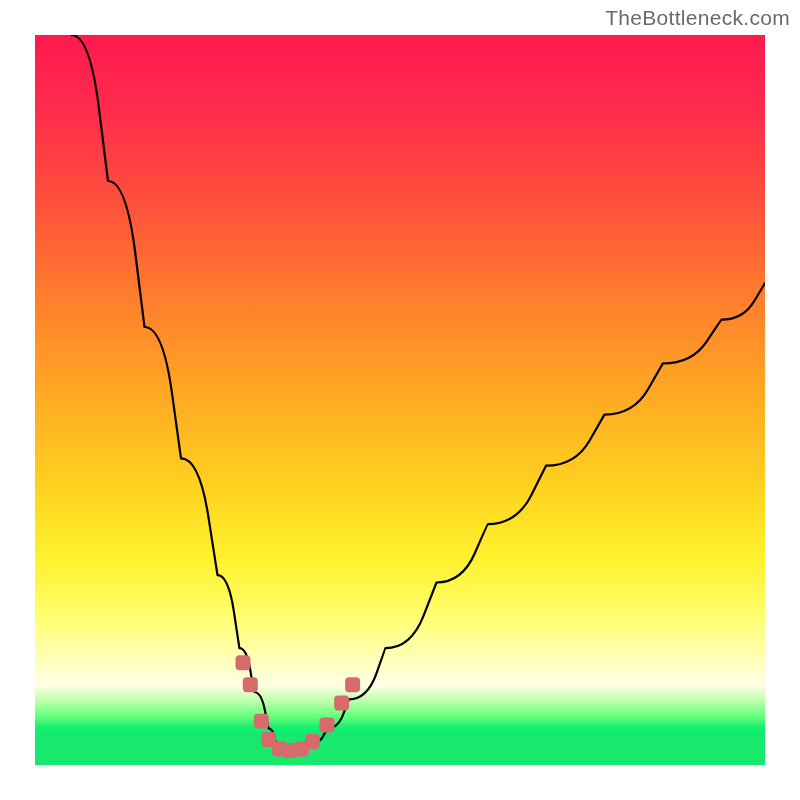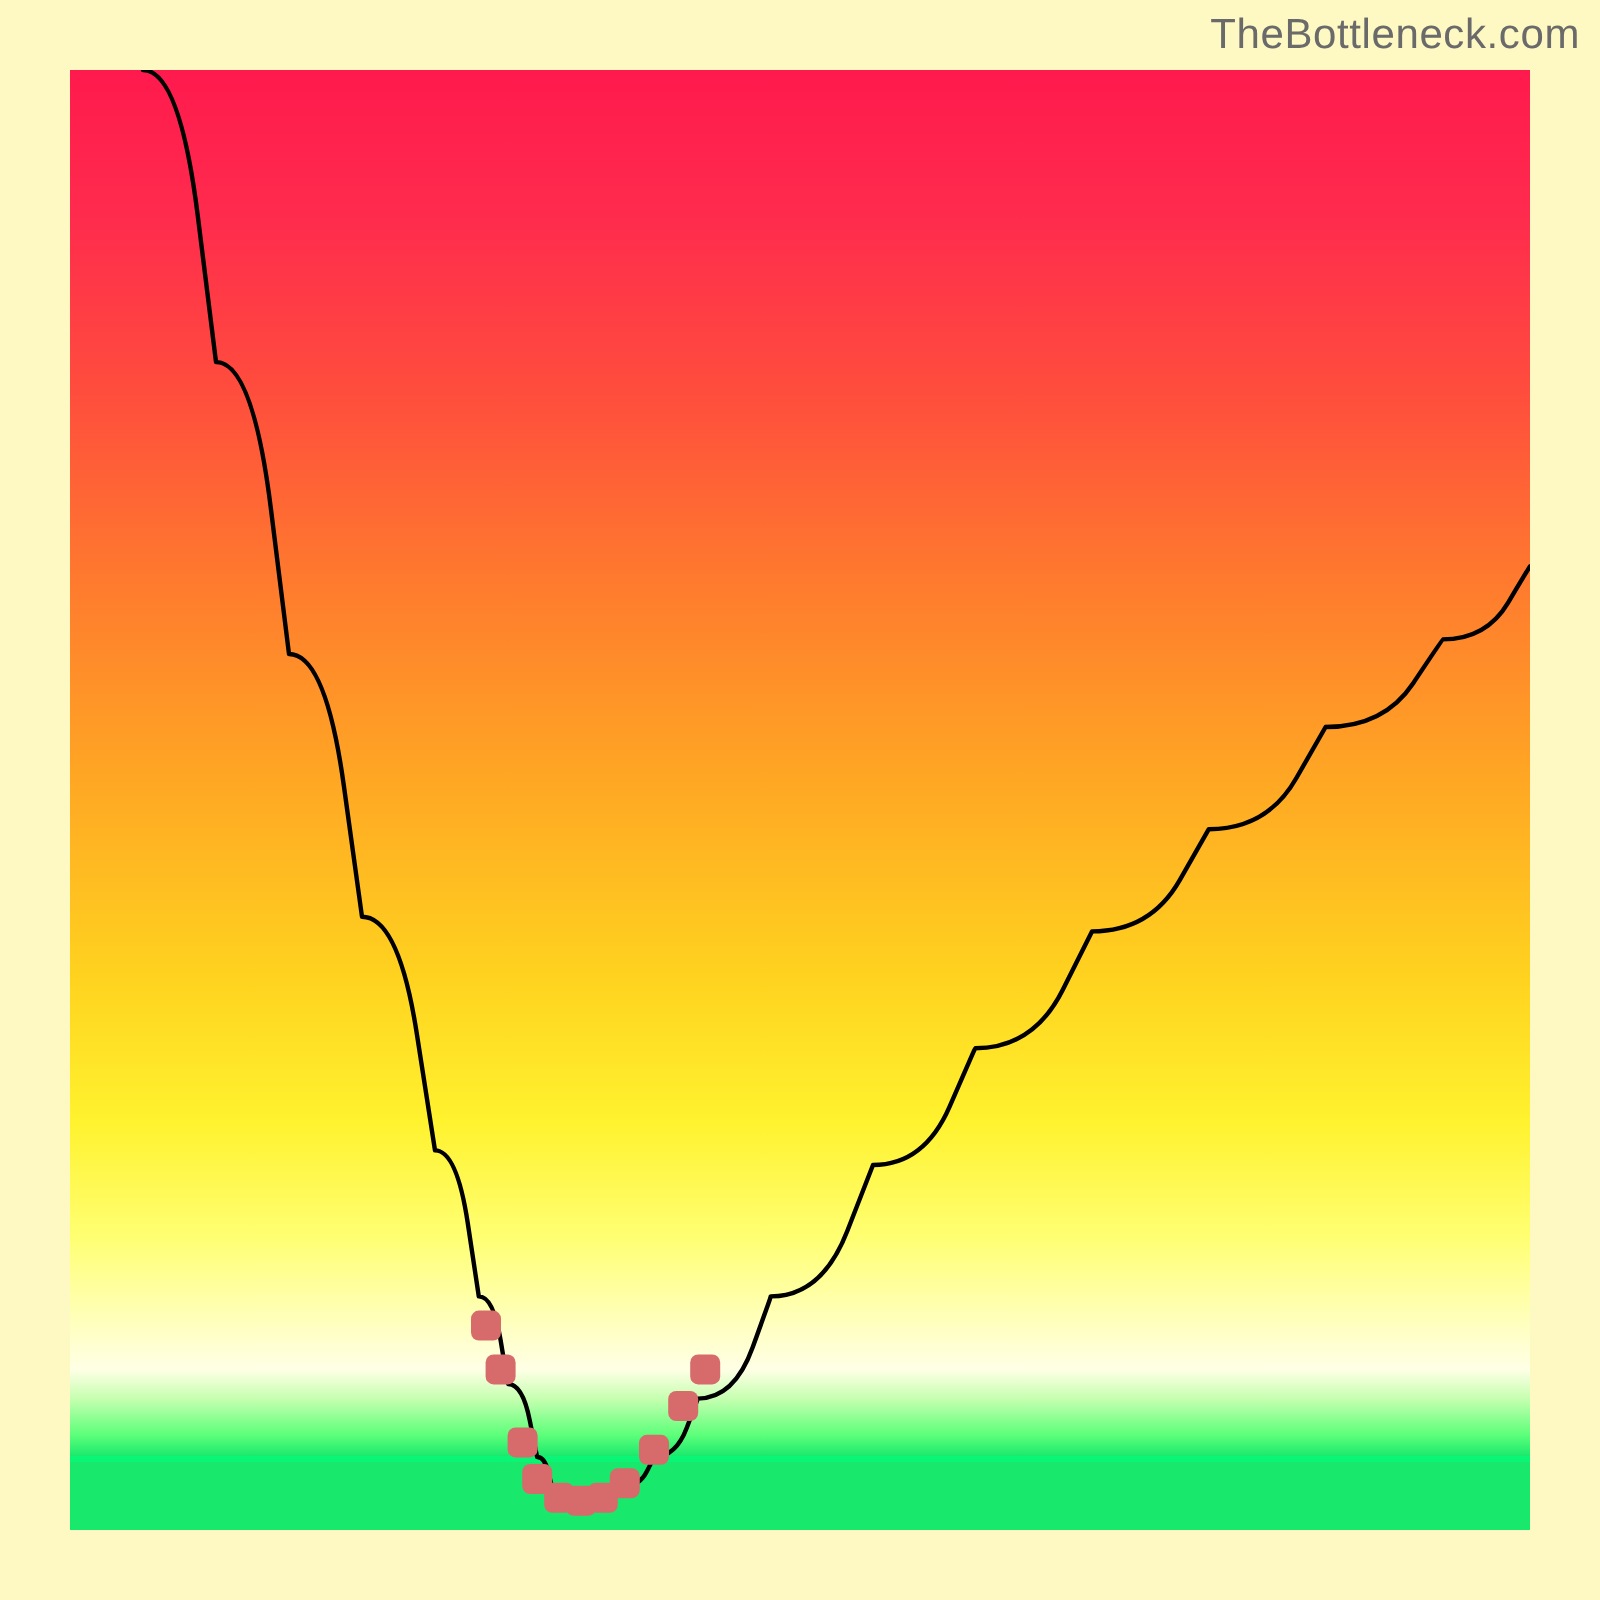--- a/index.html
+++ b/index.html
@@ -8,21 +8,21 @@
     width: 800px;
     height: 800px;
     overflow: hidden;
     background: #000;
     font-family: Arial, Helvetica, sans-serif;
   }
   .outer {
     position: relative;
     width: 800px;
     height: 800px;
-    background: #fef9c3;
+    background: #ffffff;
     text-decoration: underline;
   }
   .plot-area {
     position: absolute;
     left: 35px;
     top: 35px;
     width: 730px;
     height: 730px;
     
     background: linear-gradient(to bottom,

